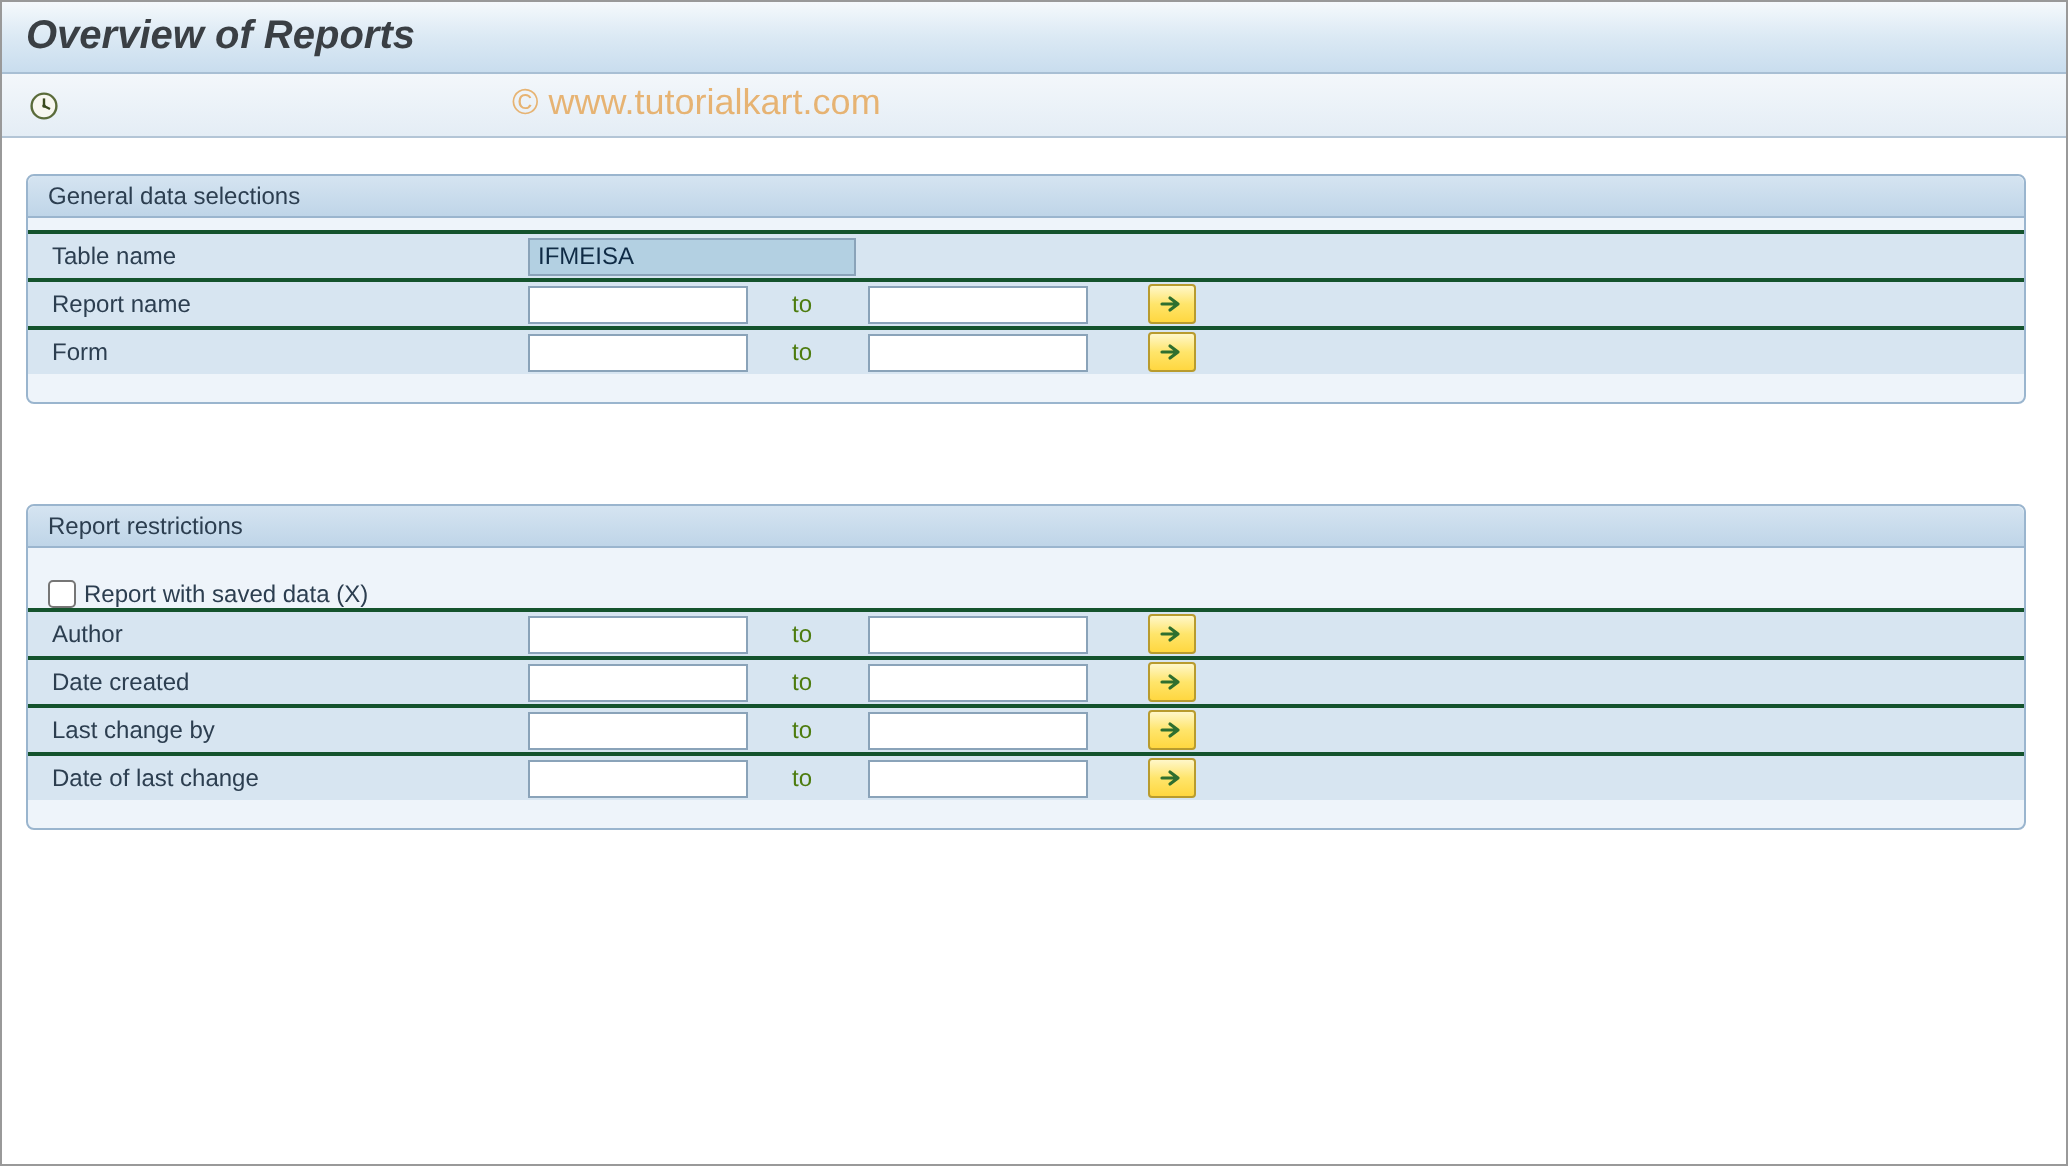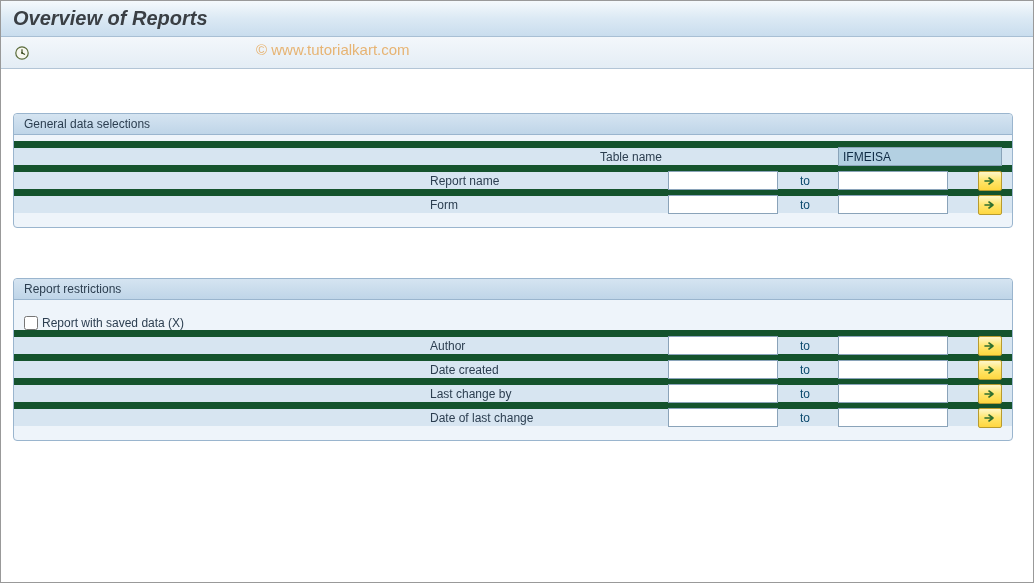--- a/index.html
+++ b/index.html
@@ -41,21 +41,21 @@
       height: 22px;
       border: 1px solid transparent;
       background: transparent;
       cursor: pointer;
       display: flex;
       align-items: center;
       justify-content: center;
       border-radius: 3px;
     }
     .content {
-      padding: 44px 12px 12px 12px;
+      padding: 18px 12px 12px 12px;
     }
     .group {
       border: 1px solid #9ab5ce;
       border-radius: 4px;
       background: #eef4fa;
       margin-bottom: 50px;
       width: 1000px;
     }
     .group-header {
       background: linear-gradient(to bottom, #d5e4f1 0%, #bfd5e8 100%);
@@ -67,22 +67,21 @@
     }
     .group-body {
       padding: 6px 0 14px 0;
     }
     .field-row {
       display: flex;
       align-items: center;
       height: 24px;
       padding: 0 10px;
       background: #d7e5f1;
-      border-top: 7px solid #14532d;
-      justify-content: flex-end;
+      border-top: 2px solid #14532d;
     }
     .field-label {
       width: 240px;
       font-size: 12px;
       color: #2c3e50;
       padding-left: 2px;
     }
     .field-input {
       width: 110px;
       height: 19px;
@@ -97,21 +96,21 @@
     }
     .field-input.selected {
       background: #b3d0e2;
       color: #0f2b45;
     }
     .to-label {
       width: 60px;
       text-align: left;
       padding-left: 22px;
       font-size: 12px;
-      color: #0c4a6e;
+      color: #4d7c0f;
     }
     .more-btn {
       width: 24px;
       height: 20px;
       background: linear-gradient(to bottom, #fff7c9 0%, #ffe56b 50%, #ffd740 100%);
       border: 1px solid #b89b2e;
       border-radius: 2px;
       cursor: pointer;
       display: flex;
       align-items: center;
@@ -135,21 +134,21 @@
       vertical-align: middle;
     }
     .checkbox-label {
       font-size: 12px;
       color: #2c3e50;
     }
     .watermark {
       position: absolute;
       top: 40px;
       left: 255px;
-      font-size: 15px;
+      font-size: 18px;
       color: #e6a95c;
       opacity: 0.85;
       pointer-events: none;
       font-family: Arial, sans-serif;
     }
     .more-col {
       margin-left: 30px;
     }
   </style>
 </head>

